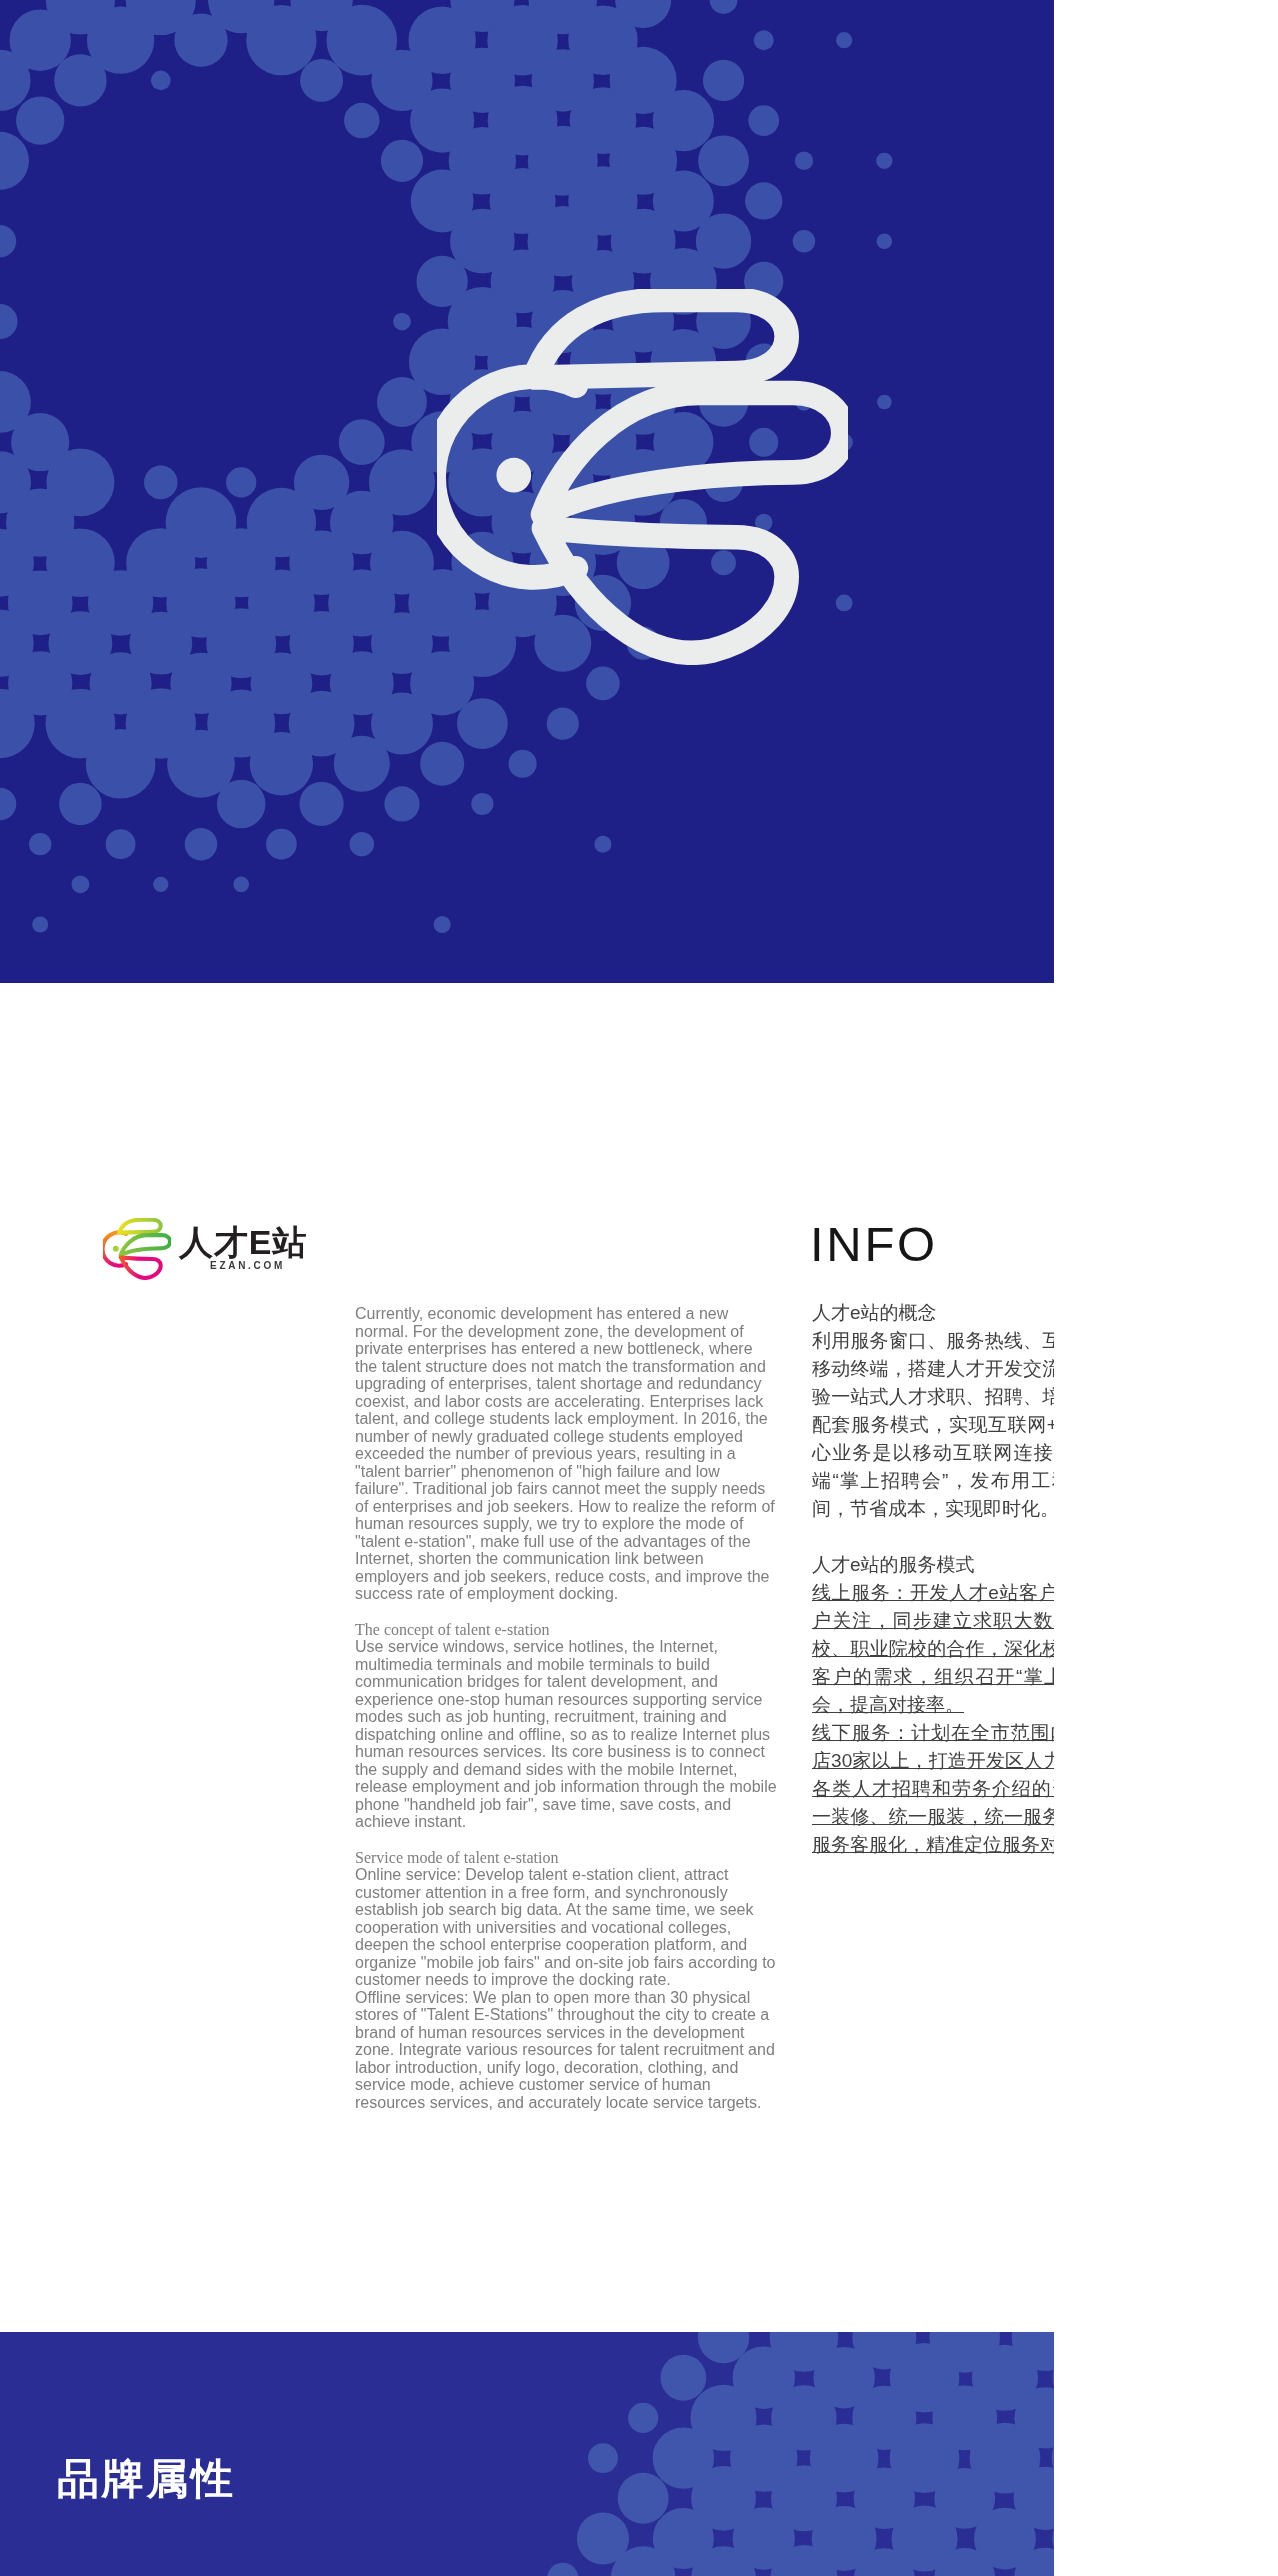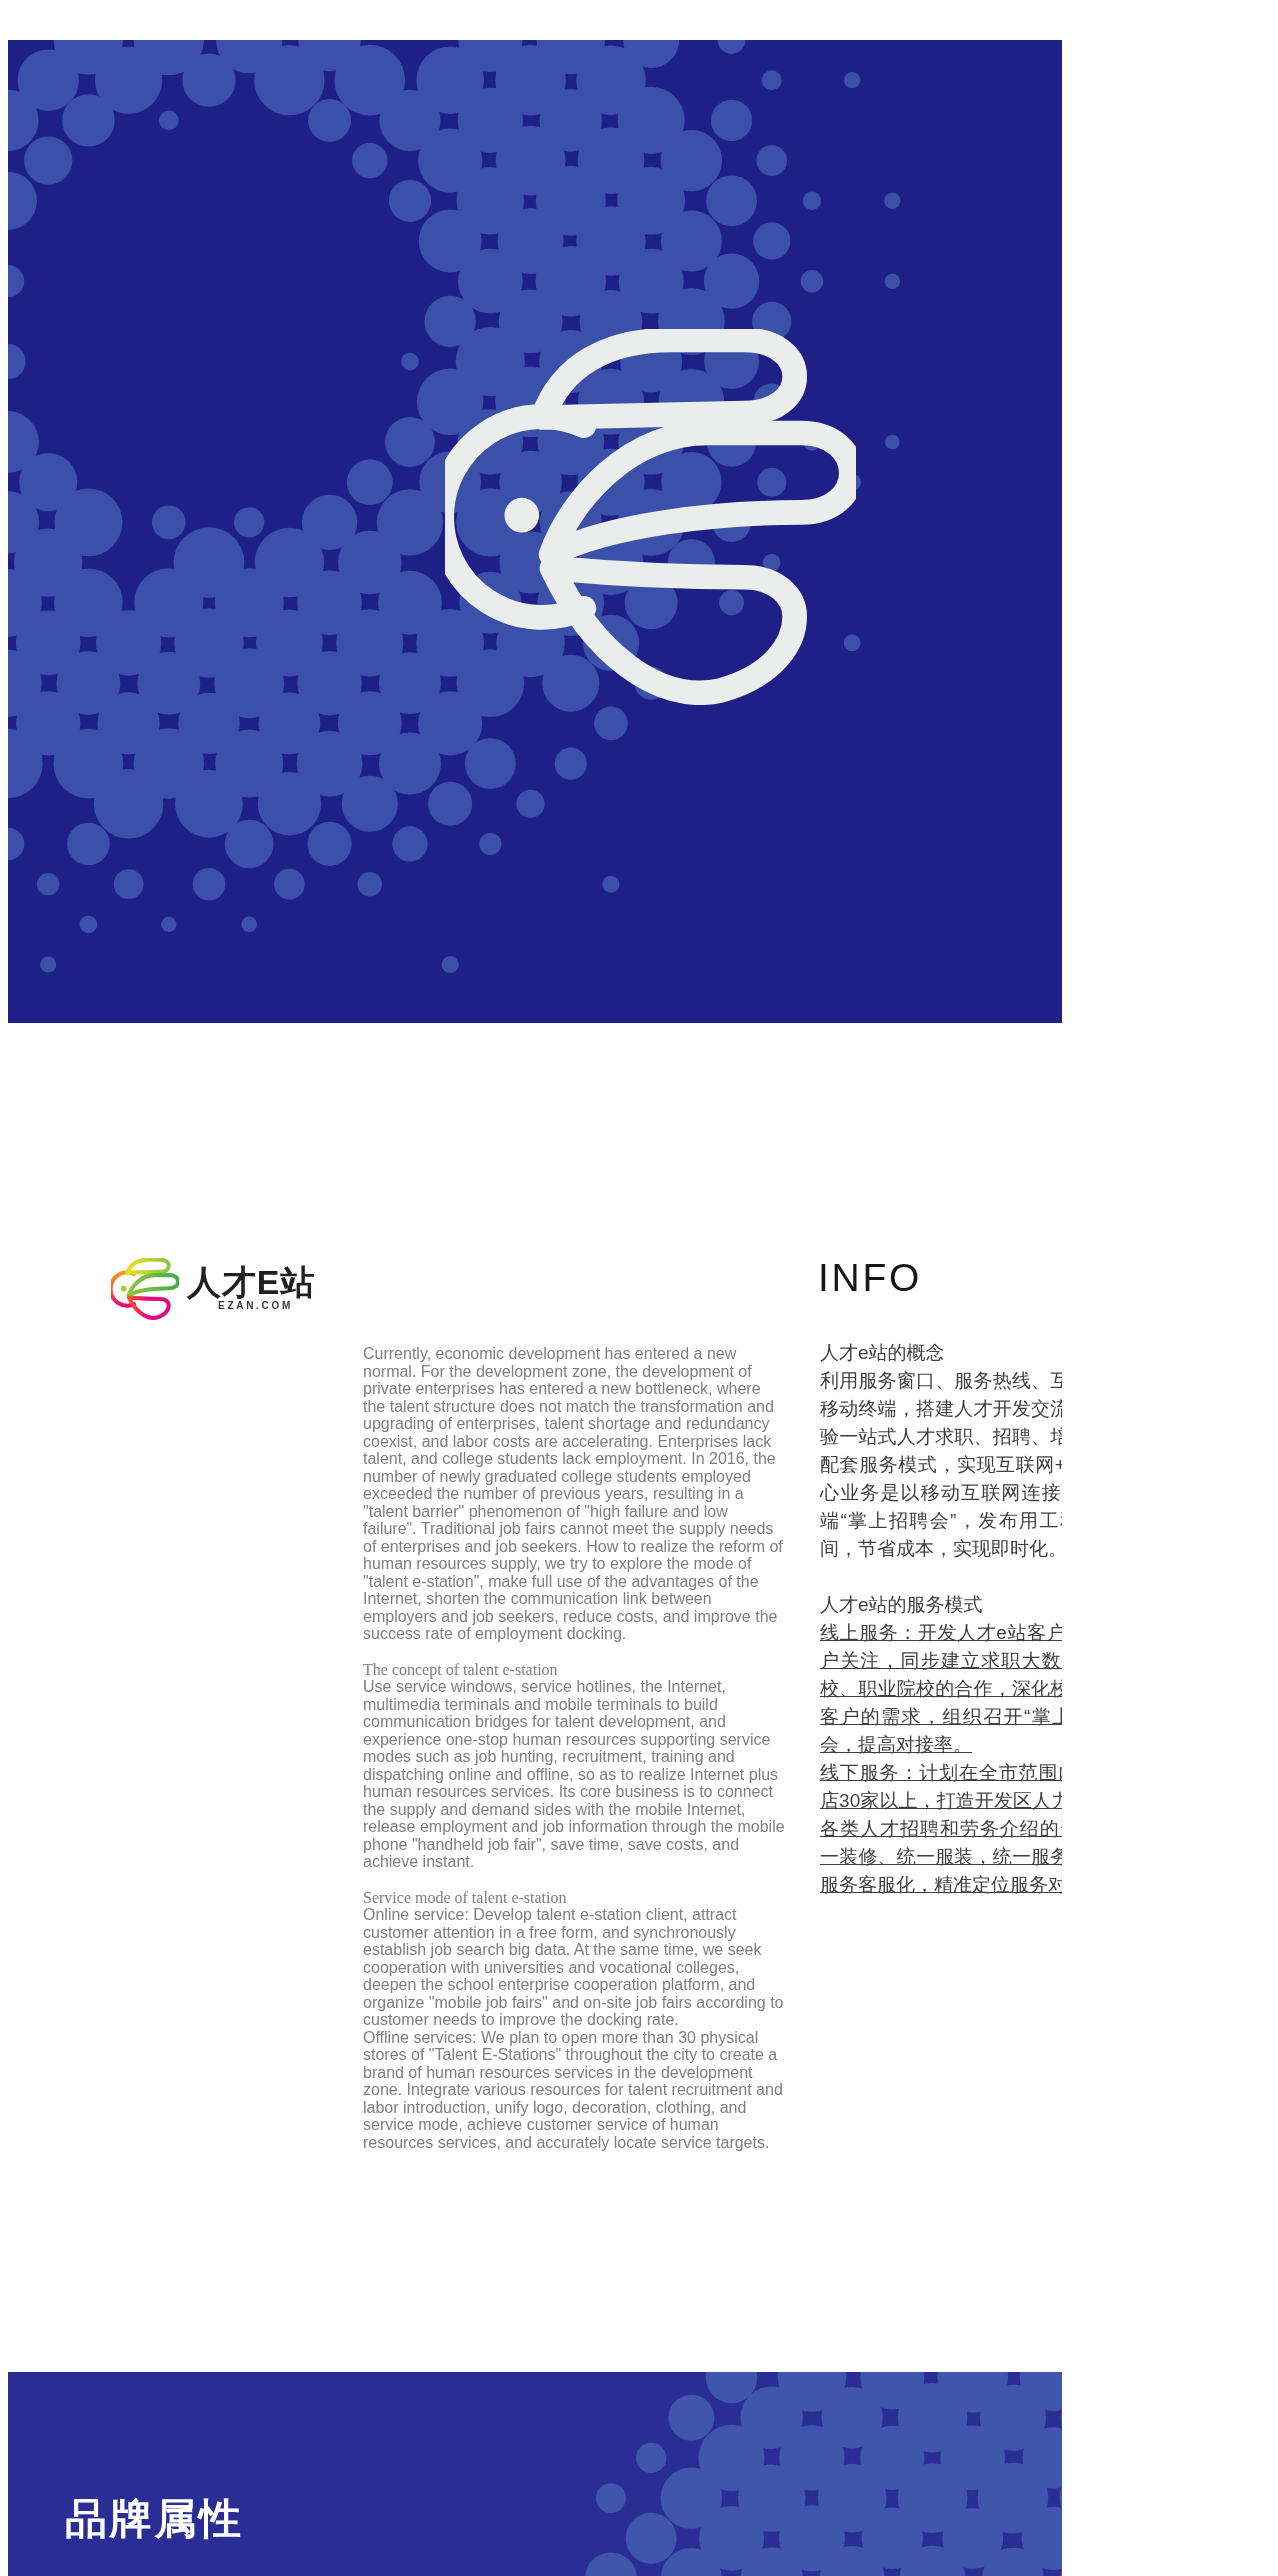--- a/index.html
+++ b/index.html
@@ -18,21 +18,21 @@
     font-family:"Liberation Sans","DejaVu Sans",sans-serif;
     width:1279px;
   }
   .page{
     position:relative;
     width:1279px;
     height:2576px;
     background:#fff;
     overflow:hidden;
   }
-  .band{position:absolute;left:8px;width:1054px;overflow:hidden;margin-top:40px;}
+  .band{position:absolute;left:0;width:1054px;overflow:hidden;}
   .band-top{top:0;height:983px;background:var(--band-bg-top);}
   .band-mid{top:983px;height:1349px;background:#ffffff;}
   .band-bottom{top:2332px;height:244px;background:var(--band-bg-bottom);}
   .halftone{position:absolute;left:0;top:0;display:block;}
   .logo-big{
     position:absolute;left:437px;top:289px;width:411px;height:376px;
   }
   .lockup{position:absolute;left:103px;top:228px;width:238px;}
   .logo-small{position:absolute;left:0;top:7.3px;width:68px;height:62px;}
   .brand-title{
@@ -49,21 +49,21 @@
   .col{position:absolute;}
   .col-en{
     left:355px;top:322px;width:422px;
     font-size:16px;line-height:17.5px;color:var(--text-en);
   }
   .col-en p{margin:0 0 18px 0;}
   .col-en .blk{margin:0;font-family:Liberation Serif, serif;}
   .col-en .blk-body{white-space:pre-line;}
   .info-heading{
     position:absolute;left:810px;top:233px;
-    font-size:39px;font-weight:400;color:var(--text-dark);
+    font-size:49px;font-weight:400;color:var(--text-dark);
     letter-spacing:2.7px;
   }
   .col-zh{
     left:812px;top:316px;width:422px;
     font-size:19px;line-height:28px;color:var(--text-zh);
     text-align:justify;
   }
   .col-zh p{margin:0 0 28px 0;}
   .col-zh .blk{margin:0;}
   .col-zh .blk-body{white-space:pre-line;text-decoration:underline;}

